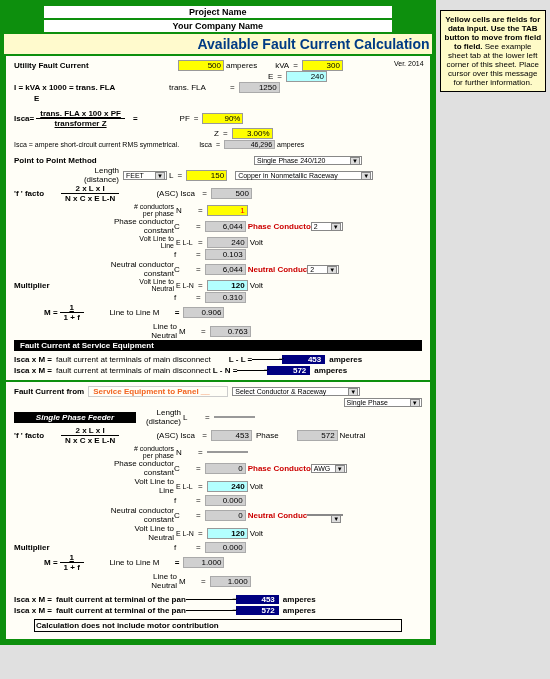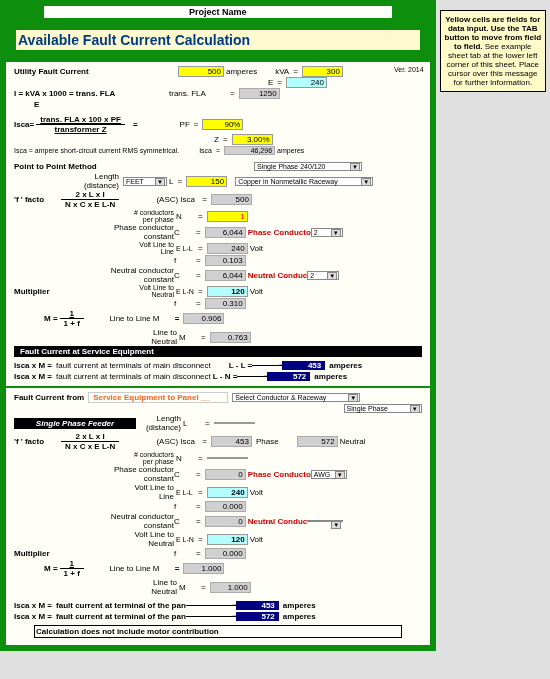--- a/index.html
+++ b/index.html
@@ -1,21 +1,21 @@
 <!DOCTYPE html>
 <html><head>
 <meta charset="utf-8">
 <style>
 body{margin:0;font-family:Arial,sans-serif;font-size:8px;background:#e0e0e0;display:flex}
 .main{width:442px;background:#f5f5f0}
 .side{width:108px;padding:10px 4px}
 .sidebox{background:#fefbc8;border:1px solid #000;padding:4px;font-size:8px;text-align:center}
 .green{background:#0d8f0d;padding:4px}
 .hdr{background:#fff;margin:2px 40px;text-align:center;font-weight:bold;padding:1px;font-size:9px}
-.title{background:#fffacd;margin:12px;text-align:left;color:#003b84;font-weight:bold;font-size:14px;padding:2px}
+.title{background:#fffacd;margin:0;text-align:right;color:#003b84;font-weight:bold;font-size:14px;padding:2px}
 .panel{background:#fffef7;margin:2px;padding:4px 8px;position:relative}
 .ver{position:absolute;right:6px;top:4px;font-size:7px}
 .row{display:flex;align-items:center;min-height:11px}
 .eq{margin:0 4px}
 .c1{width:164px}
 .c2{width:45px;text-align:right;padding-right:2px}
 .c3{width:18px}
 .yel{background:#ffff00;border:1px solid #999;text-align:right;padding:0 2px;min-width:35px}
 .cyan{background:#b3ffff;border:1px solid #999;text-align:right;padding:0 2px;min-width:35px}
 .gry{background:#d0d0d0;border:1px solid #aaa;text-align:right;padding:0 2px;min-width:35px}
@@ -35,20 +35,21 @@
 .arrow{display:inline-block;width:30px;border-top:1px solid #000;position:relative;vertical-align:middle}
 .arrow:after{content:"→";position:absolute;right:-3px;top:-7px}
 .note{border:1px solid #000;text-align:left;padding:1px;margin:3px 20px;font-size:8px;font-weight:bold}
 </style>
 </head>
 <body>
 
 <div class="main">
  <div class="green">
   <div class="hdr">Project Name</div>
+  <div class="hdr">Your Company Name</div>
   <div class="title">Available Fault Current Calculation</div>
 
   <div class="panel">
    <div class="ver">Ver. 2014</div>
 
    <div class="row">
     <span class="bold c1">Utility Fault Current</span>
     <span class="yel" style="min-width:40px">500</span>
     <span style="margin-left:2px">amperes</span>
     <span style="margin-left:18px">kVA</span>

